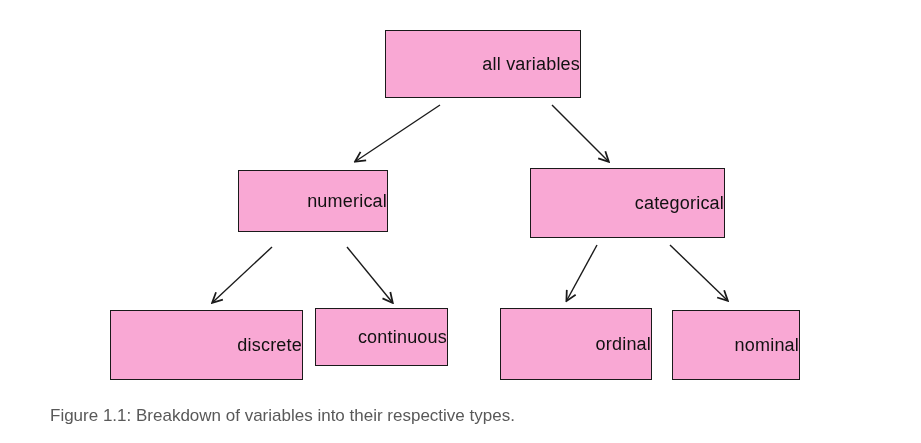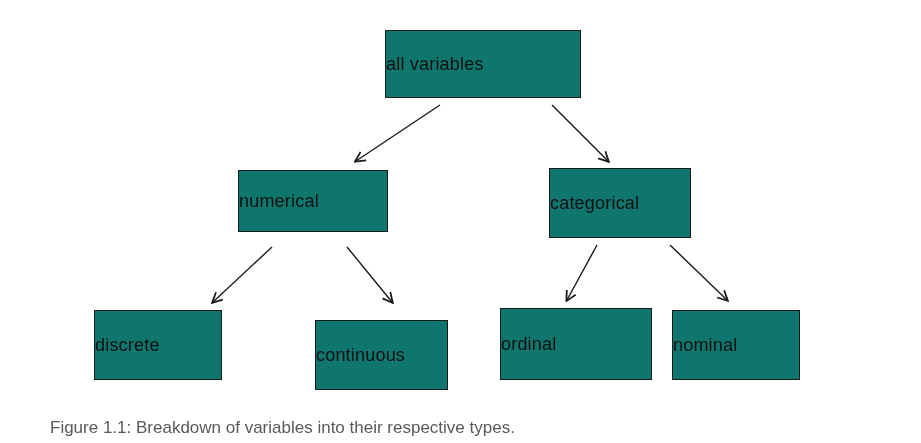--- a/index.html
+++ b/index.html
@@ -23,42 +23,41 @@
     left: 0;
     top: 0;
     width: 921px;
     height: 443px;
     pointer-events: none;
   }
   .node {
     position: absolute;
     box-sizing: border-box;
     border: 1px solid #1a1a1a;
-    background: #0f766e;
+    background: #f9a8d4;
     display: flex;
     align-items: center;
-    justify-content: flex-start;
+    justify-content: flex-end;
     font-size: 18px;
     color: #111111;
     letter-spacing: 0.2px;
   }
   #n-root        { left: 385px; top: 30px;  width: 196px; height: 68px; }
   #n-numerical   { left: 238px; top: 170px; width: 150px; height: 62px; }
-  #n-categorical { left: 549px; top: 168px; width: 142px; height: 70px; }
-  #n-discrete    { left: 94px; top: 310px; width: 128px; height: 70px; }
-  #n-continuous  { left: 315px; top: 320px; width: 133px; height: 70px; }
+  #n-categorical { left: 530px; top: 168px; width: 195px; height: 70px; }
+  #n-discrete    { left: 110px; top: 310px; width: 193px; height: 70px; }
+  #n-continuous  { left: 315px; top: 308px; width: 133px; height: 58px; }
   #n-ordinal     { left: 500px; top: 308px; width: 152px; height: 72px; }
   #n-nominal     { left: 672px; top: 310px; width: 128px; height: 70px; }
   .caption {
     position: absolute;
     left: 50px;
     top: 406px;
     font-size: 17px;
     color: #595959;
-    margin-top: 12px;
   }
 </style>
 </head>
 <body>
 
 <div class="diagram">
 
   <svg class="arrows" viewBox="0 0 921 443" xmlns="http://www.w3.org/2000/svg">
     <defs>
       <marker id="arrowhead" viewBox="0 0 10 10" refX="8" refY="5" markerWidth="9" markerHeight="9" orient="auto-start-reverse">

